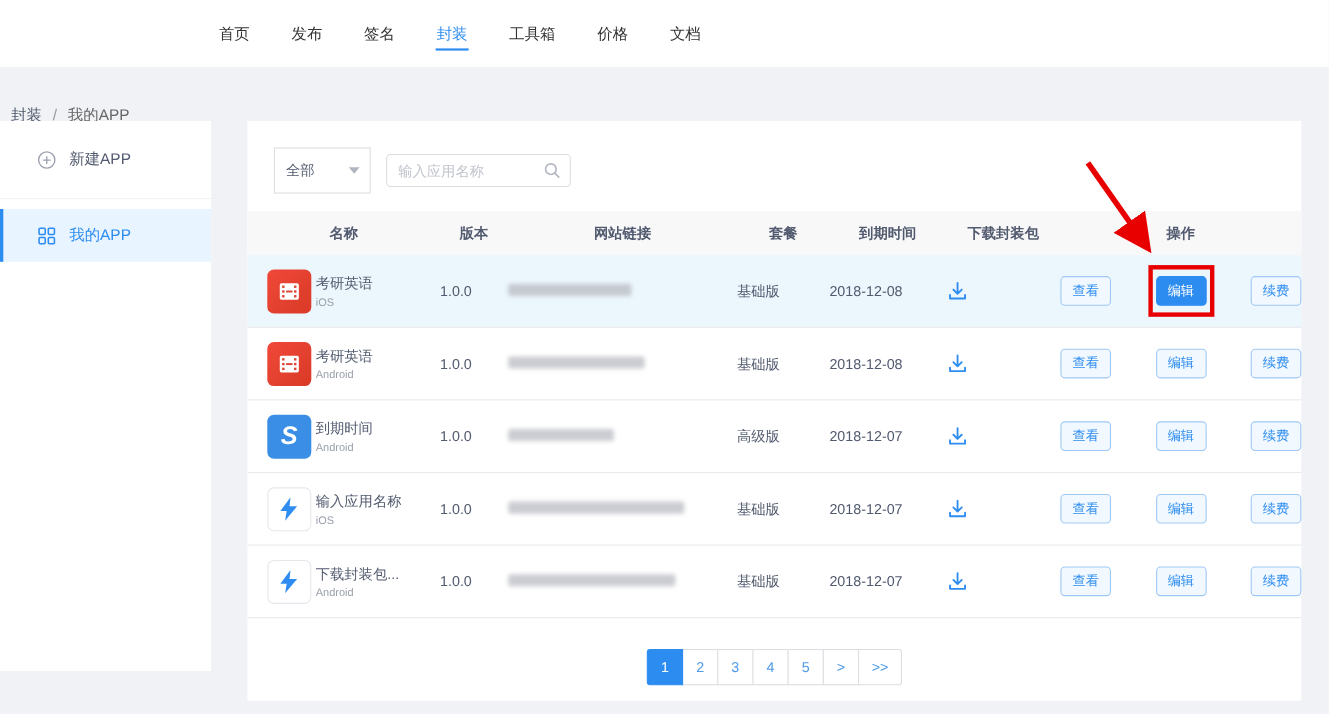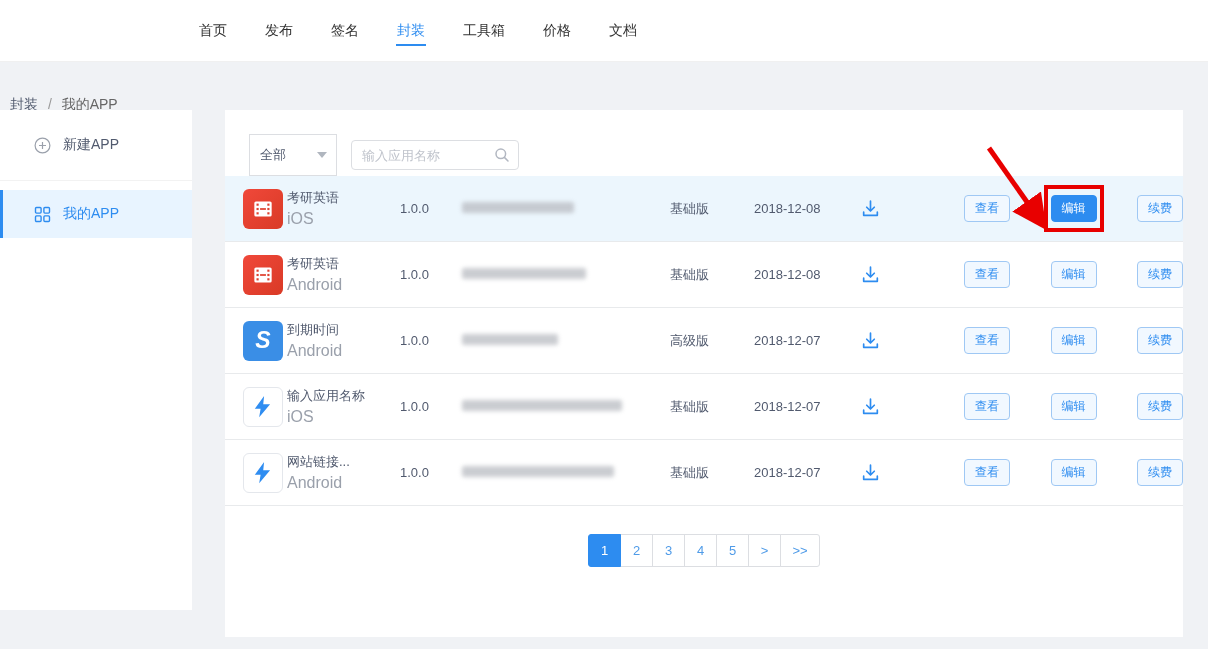--- a/index.html
+++ b/index.html
@@ -168,21 +168,21 @@
   .appicon.film { background: linear-gradient(135deg, #f0483a, #d93a26); }
   .appicon.slogo {
     background: #3a8ee6;
     color: #fff;
     font-weight: bold;
     font-size: 23px;
     font-style: italic;
   }
   .appicon.thunder { background: #fff; border: 1px solid #e4e7ec; }
   .appname { font-size: 13px; color: #515a6e; }
-  .platform { font-size: 16px; color: #9aa0ab; margin-top: 3px; }
+  .platform { font-size: 10px; color: #9aa0ab; margin-top: 3px; }
   .blur-bar {
     display: inline-block;
     height: 11px;
     border-radius: 2px;
     background: #b9bcc2;
     filter: blur(2px);
     opacity: .75;
   }
   .w1 { width: 112px; } .w2 { width: 124px; } .w3 { width: 96px; }
   .w4 { width: 160px; } .w5 { width: 152px; }
@@ -302,20 +302,29 @@
       <input type="text" placeholder="输入应用名称" style="">
       <span class="search-icon">
         <svg width="16" height="16" viewBox="0 0 16 16" fill="none" stroke="#b2b7c1" stroke-width="1.5">
             <circle cx="6.8" cy="6.8" r="4.8"></circle>
             <path d="M10.4 10.4 L14 14" stroke-linecap="round"></path>
           </svg>
       </span>
     </div>
   </div>
 
+  <div class="thead grid-cols">
+    <div>名称</div>
+    <div>版本</div>
+    <div>网站链接</div>
+    <div>套餐</div>
+    <div>到期时间</div>
+    <div>下载封装包</div>
+    <div>操作</div>
+  </div>
 
   <div class="trow grid-cols highlight">
     <div class="cell-name">
       <span class="appicon film">
         <svg width="26" height="26" viewBox="0 0 24 24">
             <rect x="4" y="5" width="16" height="14" rx="1.5" fill="#fff"></rect>
             <g fill="#df4130">
               <rect x="6" y="7" width="2" height="2"></rect>
               <rect x="6" y="11" width="2" height="2"></rect>
               <rect x="6" y="15" width="2" height="2"></rect>
@@ -452,21 +461,21 @@
   </div>
 
   <div class="trow grid-cols">
     <div class="cell-name">
       <span class="appicon thunder">
         <svg width="24" height="24" viewBox="0 0 22 22">
             <polygon points="12,1 3.5,12.5 8.8,12.5 7.5,20.5 17.5,8.5 11.2,8.5" fill="#2f8df1"></polygon>
           </svg>
       </span>
       <div>
-        <div class="appname">网站链接...</div>
+        <div class="appname">下载封装包...</div>
         <div class="platform">Android</div>
       </div>
     </div>
     <div class="cell">1.0.0</div>
     <div class="cell"><span class="blur-bar w5"></span></div>
     <div class="cell">基础版</div>
     <div class="cell">2018-12-07</div>
     <div class="cell">
       <span class="dl-icon">
         <svg width="21" height="21" viewBox="0 0 20 20" fill="none" stroke="#2d8cf0" stroke-width="1.6" stroke-linecap="round" stroke-linejoin="round">

